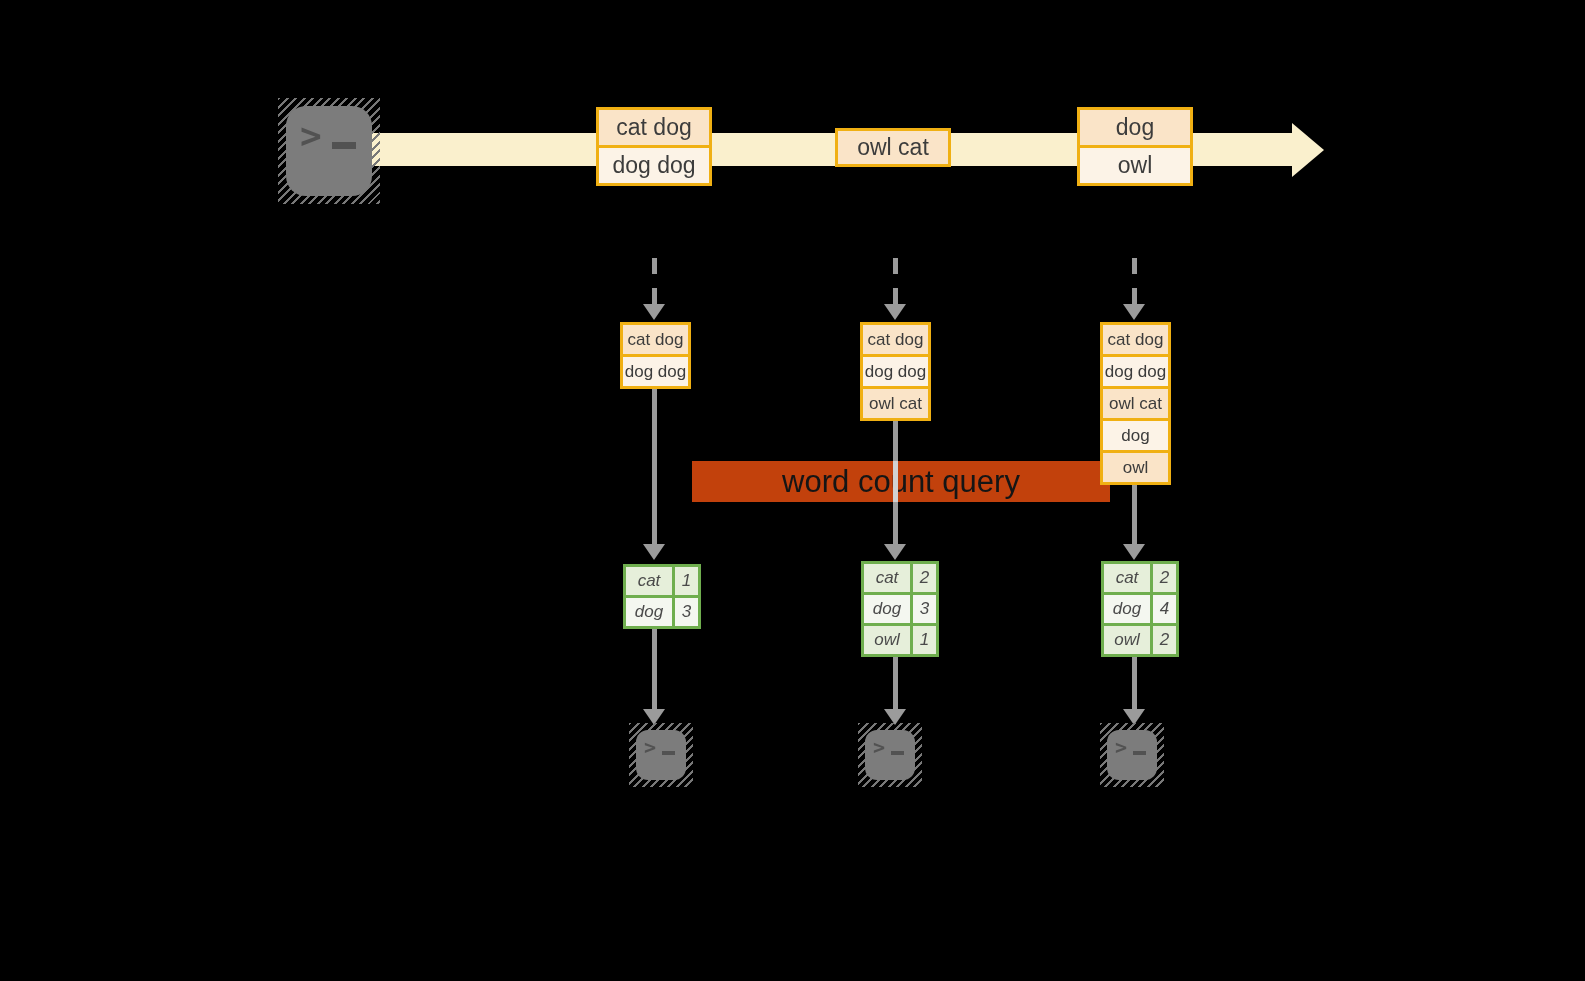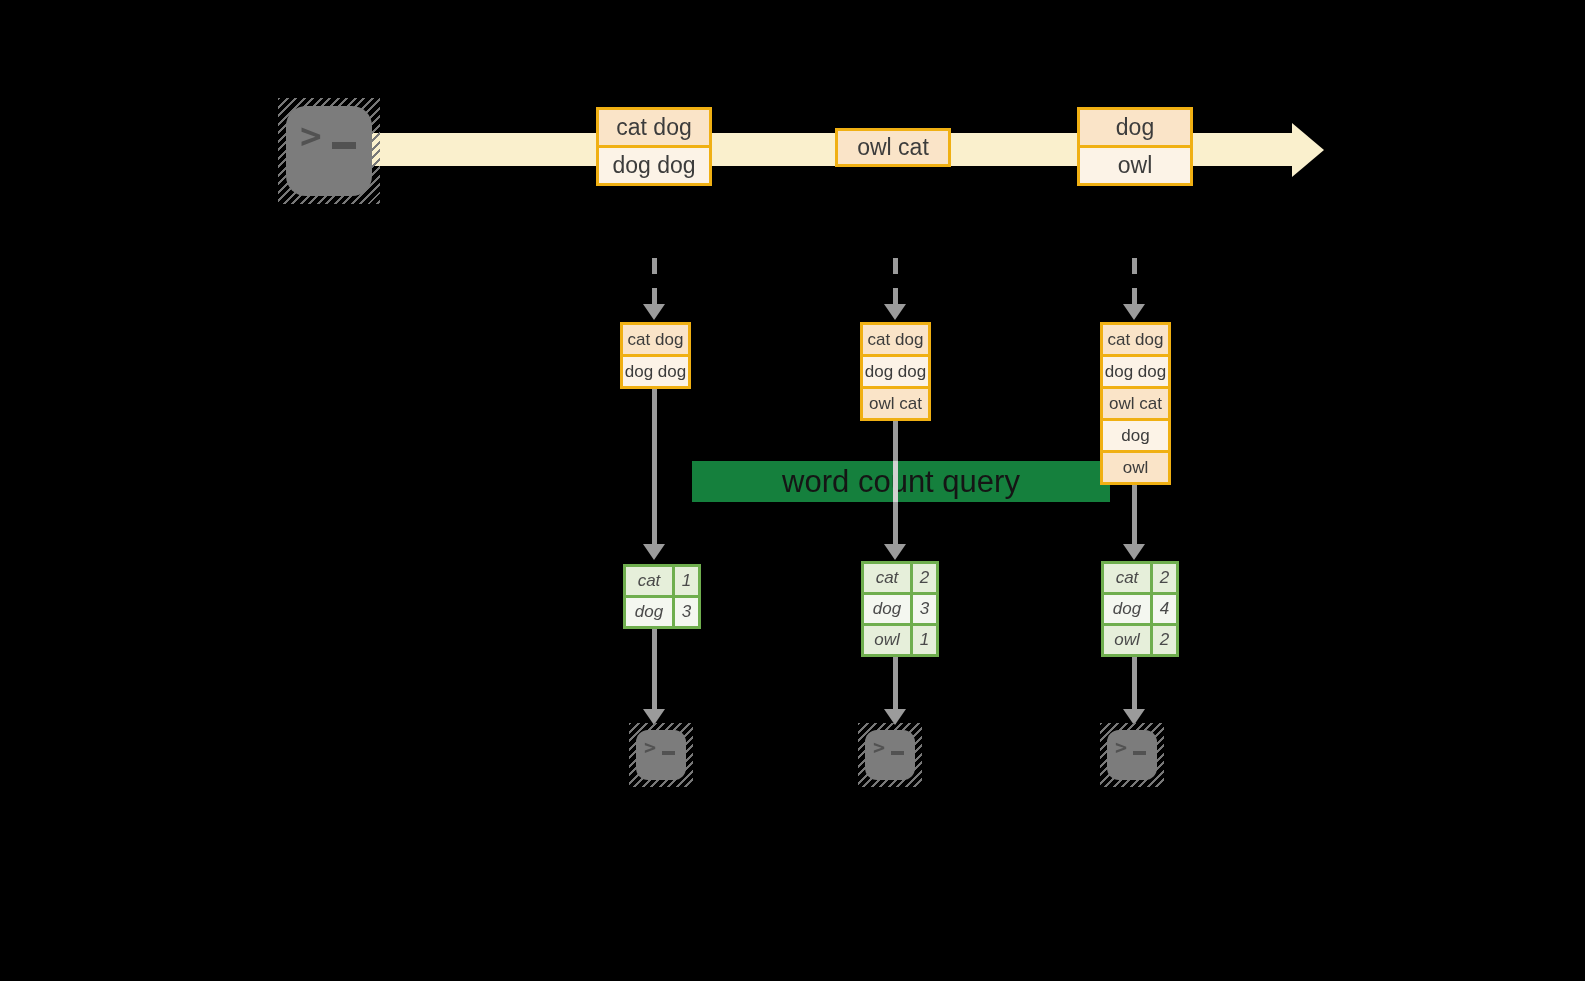--- a/index.html
+++ b/index.html
@@ -64,21 +64,21 @@
   .da-1{left:652px;top:258px;height:46px;}
   .da-2{left:893px;top:258px;height:46px;}
   .da-3{left:1132px;top:258px;height:46px;}
   .ma-1{left:652px;top:389px;height:155px;}
   .ma-2{left:893px;top:421px;height:123px;}
   .ma-3{left:1132px;top:485px;height:59px;}
   .ba-1{left:652px;top:629px;height:80px;}
   .ba-2{left:893px;top:657px;height:52px;}
   .ba-3{left:1132px;top:657px;height:52px;}
   
-  .qlabel{position:absolute;left:692px;top:461px;width:418px;height:41px;background:#15803d;z-index:2;
+  .qlabel{position:absolute;left:692px;top:461px;width:418px;height:41px;background:#c2410c;z-index:2;
     display:flex;align-items:center;justify-content:center;color:#151515;font-size:31px;}
   .qlabel-line{position:absolute;left:893px;top:461px;width:5px;height:41px;background:#D2D2D2;z-index:3;}
   
   .gtable{position:absolute;border:3px solid var(--green);background:var(--green);z-index:4;}
   .trow{display:flex;font-style:italic;}
   .trow + .trow{border-top:3px solid var(--green);}
   .tword,.tnum{display:flex;align-items:center;justify-content:center;height:28px;font-size:17px;color:#4A4A4A;}
   .tword{width:46px;}
   .tnum{width:23px;border-left:3px solid var(--green);}
   .trow:nth-child(odd) .tword,.trow:nth-child(odd) .tnum{background:var(--green-fill);}

